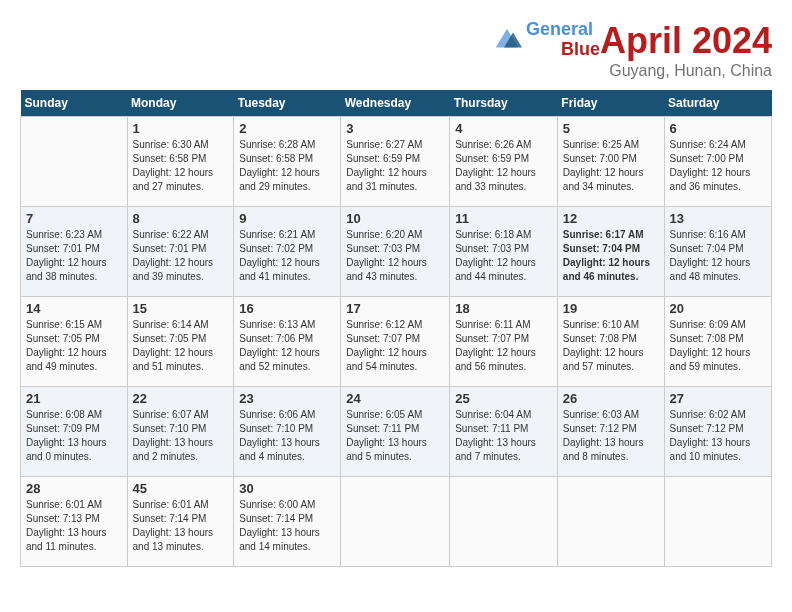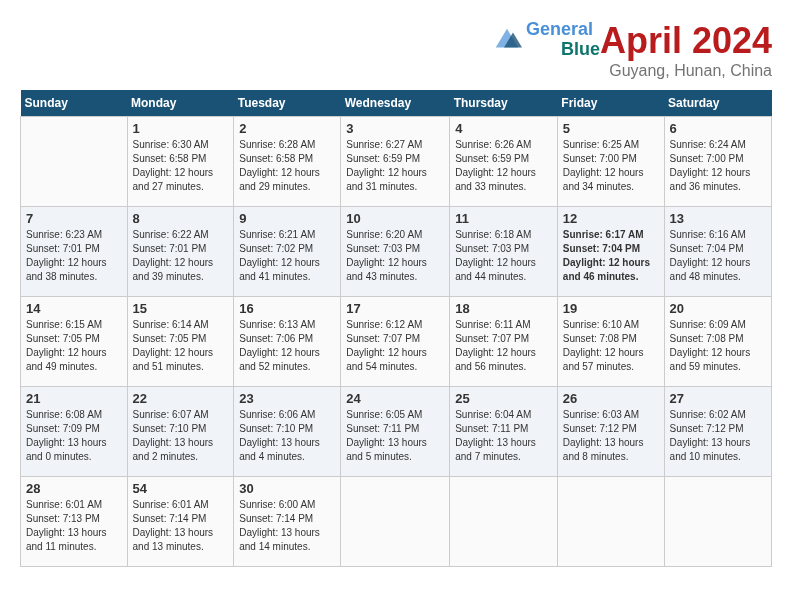--- a/index.html
+++ b/index.html
@@ -90,21 +90,21 @@
 
 <div class="header">
   <div class="logo">
     <svg class="logo-icon" viewBox="0 0 40 40">
       <rect x="0" y="0" width="40" height="40" fill="white"></rect>
       <polygon points="20,5 35,30 5,30" fill="#4a90d9" opacity="0.7"></polygon>
       <polygon points="28,10 40,30 16,30" fill="#1a5276" opacity="0.8"></polygon>
     </svg>
     <div class="logo-text">
       <div><span>General</span></div>
-      <div><span style="color:#0f766e;margin-left:35px;">Blue</span></div>
+      <div><span style="color:#b91c1c;margin-left:35px;">Blue</span></div>
     </div>
   </div>
   <div class="title-block">
     <div class="month-title">April 2024</div>
     <div class="location-title">Guyang, Hunan, China</div>
   </div>
 </div>
 
 <table class="calendar-table">
   <thead>
@@ -319,21 +319,21 @@
       </tr>
       <tr>
         <td>
           <span class="day-number">28</span>
           <div class="day-info" style="white-space: pre-line;">Sunrise: 6:01 AM
 Sunset: 7:13 PM
 Daylight: 13 hours
 and 11 minutes.</div>
         </td>
         <td>
-          <span class="day-number">54</span>
+          <span class="day-number">45</span>
           <div class="day-info" style="white-space: pre-line;">Sunrise: 6:01 AM
 Sunset: 7:14 PM
 Daylight: 13 hours
 and 13 minutes.</div>
         </td>
         <td>
           <span class="day-number">30</span>
           <div class="day-info" style="white-space: pre-line;">Sunrise: 6:00 AM
 Sunset: 7:14 PM
 Daylight: 13 hours

